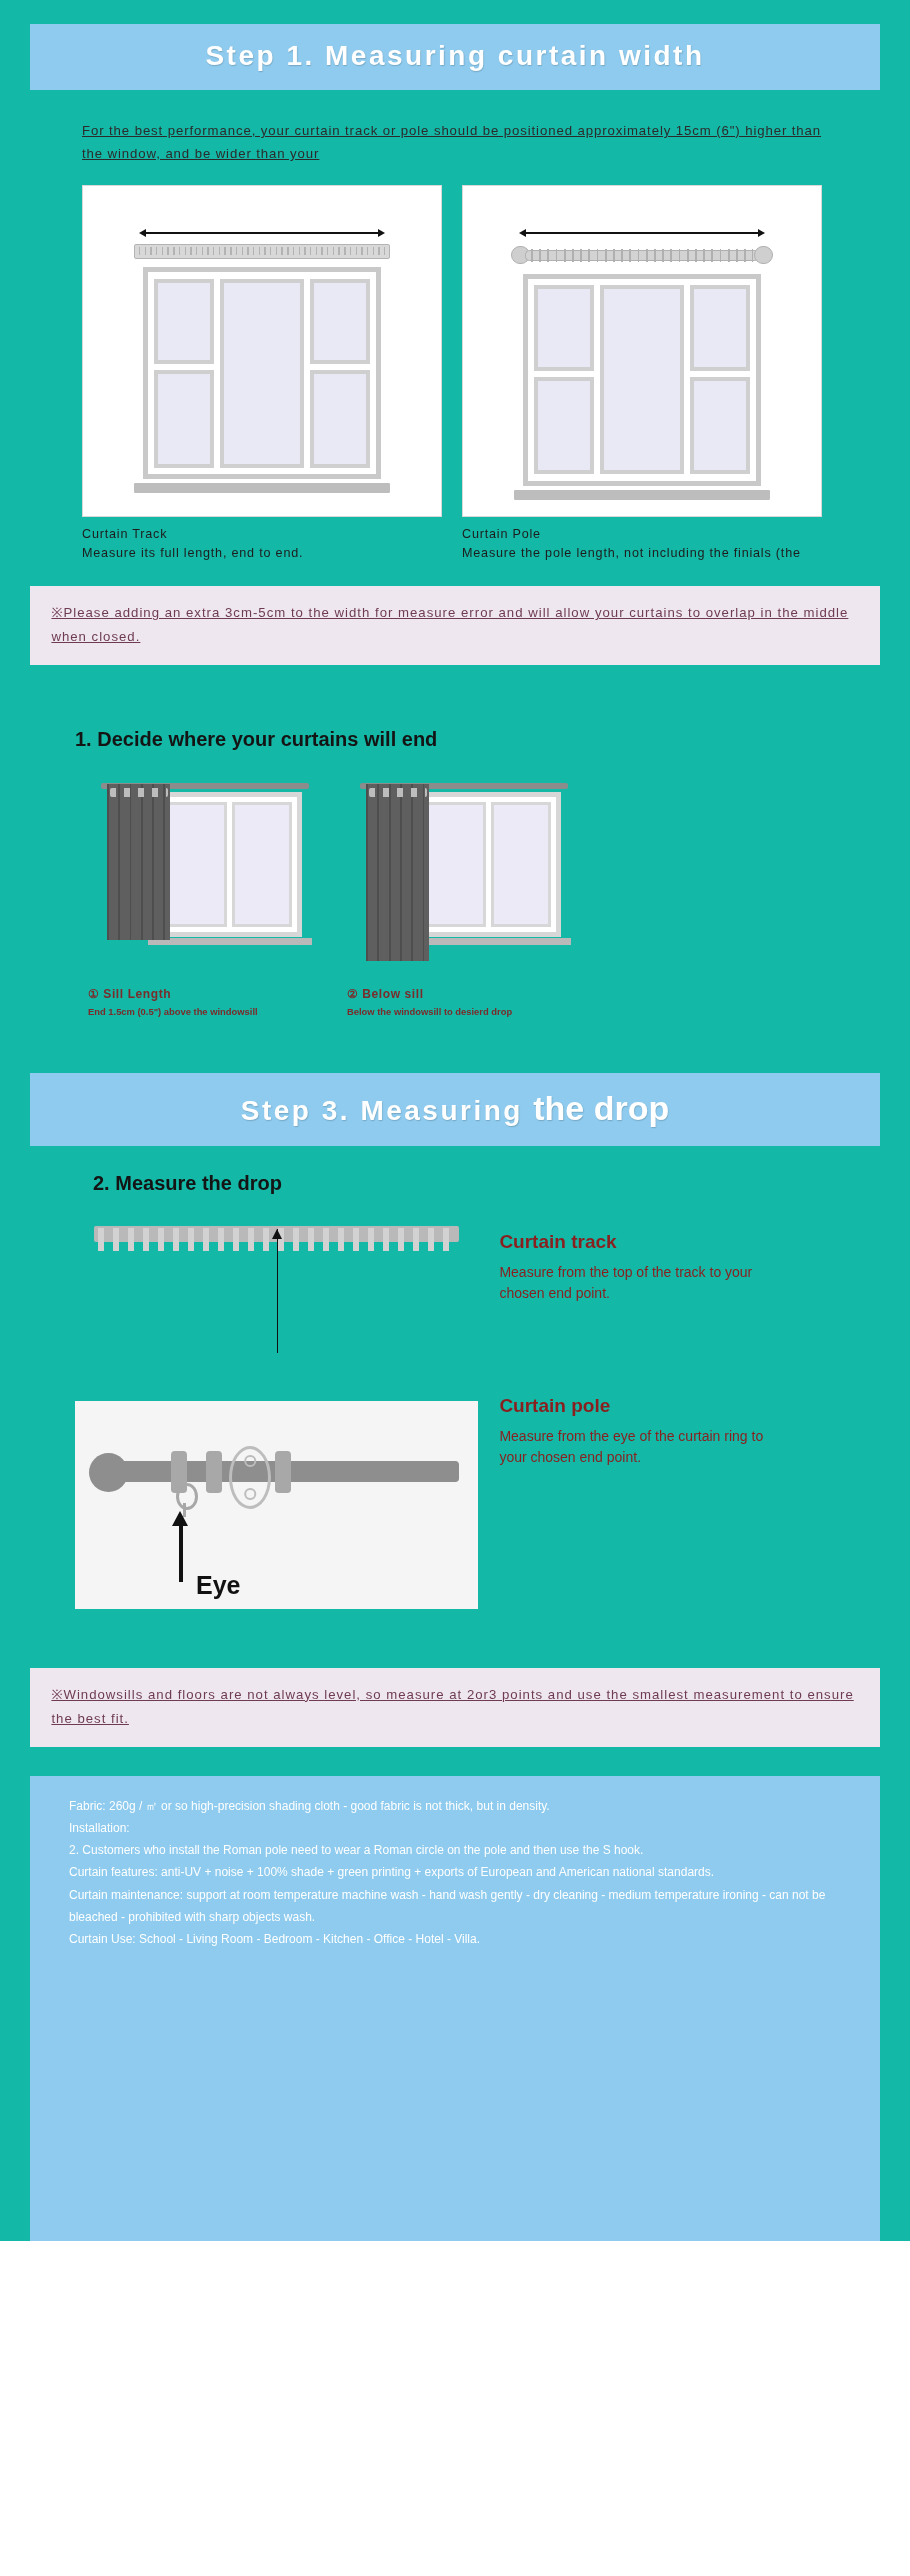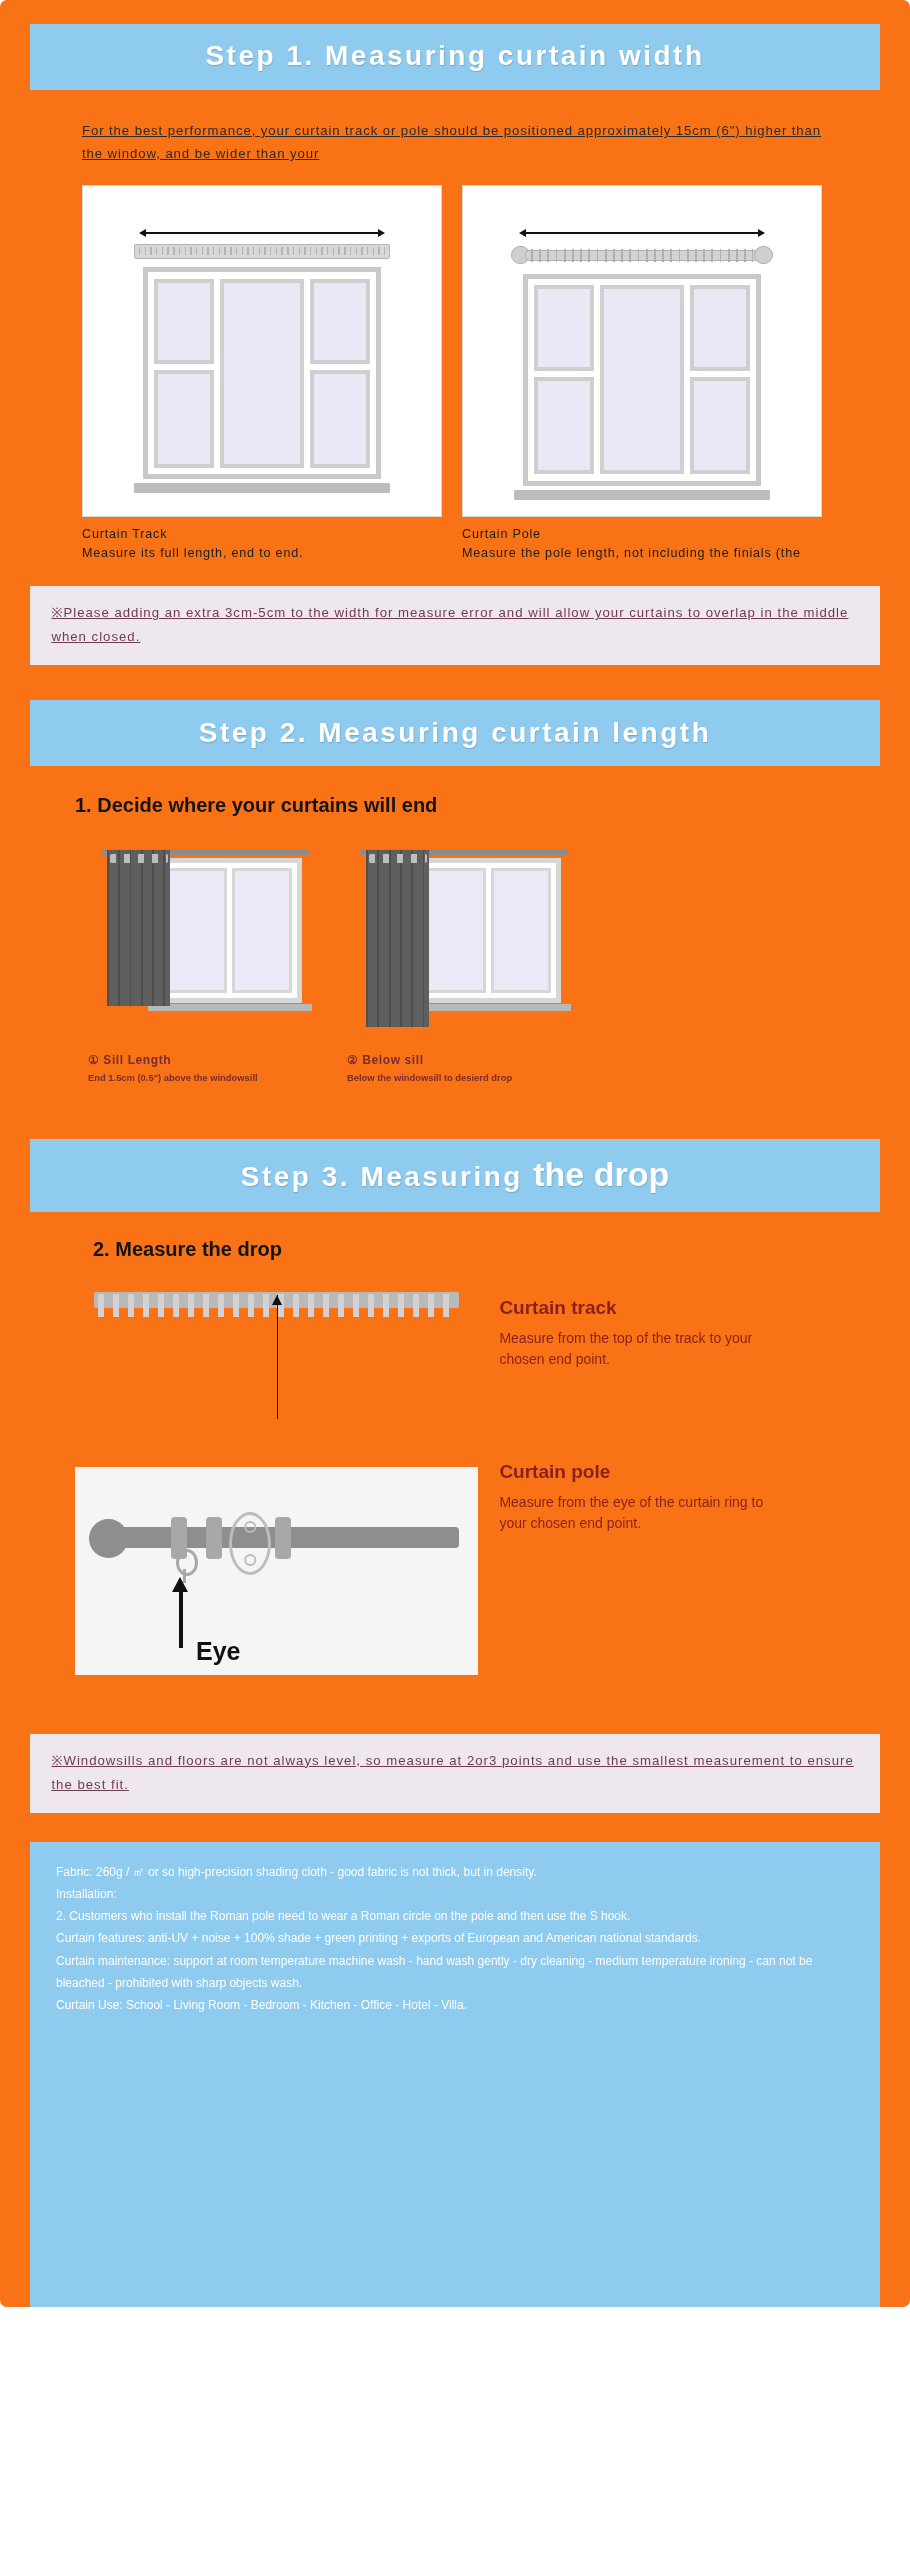--- a/index.html
+++ b/index.html
@@ -10,24 +10,23 @@
   body {
     width: 910px;
     font-family: "Liberation Sans", sans-serif;
     color: #333;
     -webkit-font-smoothing: antialiased;
   }
   .page {
     width: 910px;
     margin: 0 auto;
     position: relative;
-    background: #f97316;
+    background: #14b8a6;
     padding-top: 24px;
     box-sizing: border-box;
-    border-radius: 7px;
   }
   
   .banner {
     background: #8ecbee;
     color: #ffffff;
     text-align: center;
     font-size: 28px;
     letter-spacing: 2.5px;
     font-weight: bold;
     padding: 16.4px 0 17.6px;
@@ -305,21 +304,21 @@
   }
   .drop-body {
     font-size: 14px; font-weight: normal; color: #8a1f1f; line-height: 1.55;
     max-width: 270px;
   }
   
   .footer {
     margin: 29px 30px 0 30px;
     background: #8ecbee;
     color: #ffffff;
-    padding: 19px 26px 25px;
+    padding: 19px 39px 25px;
     box-sizing: border-box;
     font-size: 12px;
     line-height: 1.85;
     min-height: 465px;
   }
   .footer p { margin: 0; }
 </style>
 </head>
 <body>
 
@@ -401,23 +400,20 @@
         <span class="t1">Curtain Pole</span>
         <span>Measure the pole length, not including the finials (the</span>
       </div>
     </div>
   </div>
 
   <div class="note">※Please adding an extra 3cm-5cm to the width for measure error and will allow your curtains to overlap in the middle when closed.</div>
 
   <div class="gap-lg"></div>
 
-  <div class="banner">
-    <span>Step 2. Measuring curtain length</span>
-  </div>
 
   <div class="h-sub">1. Decide where your curtains will end</div>
 
   <div class="three-row">
 
     <div class="three-col">
       <div class="curtain-scene">
         <div class="cs-rod"></div>
         <div class="cs-window">
           <div class="gp">

